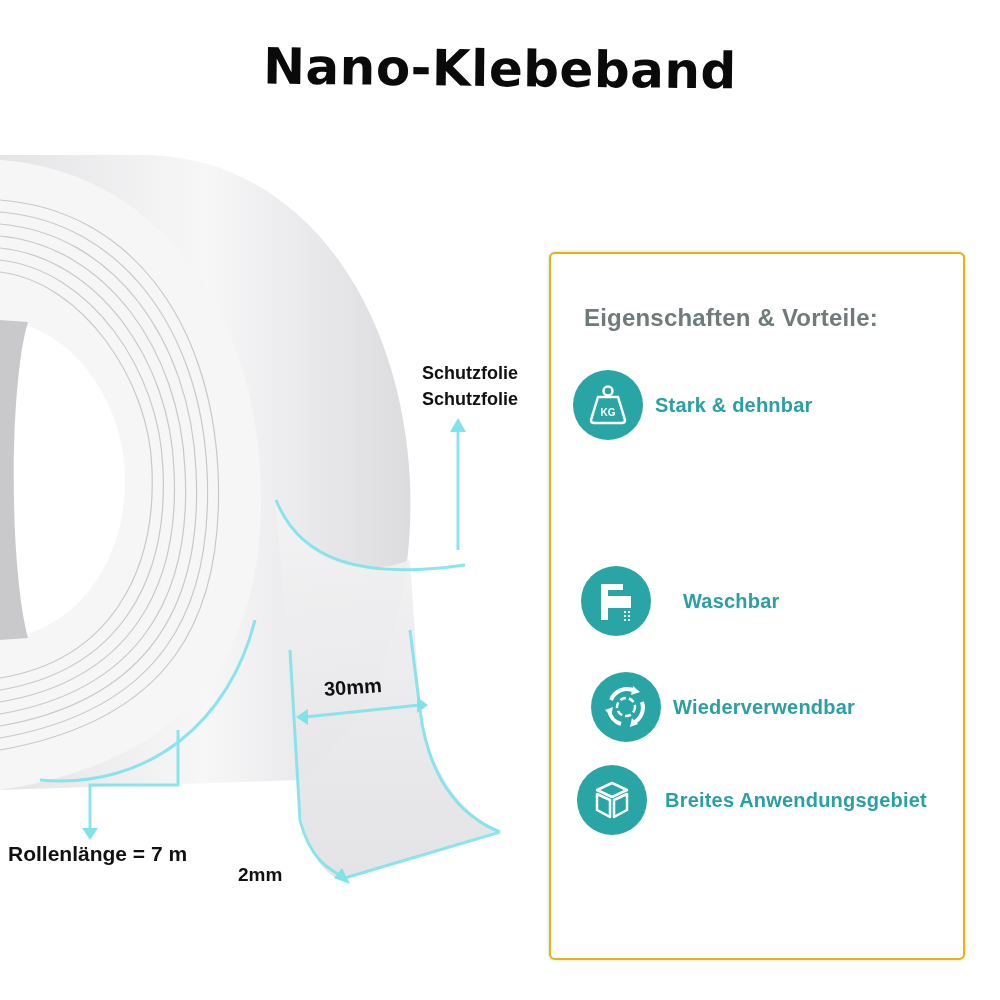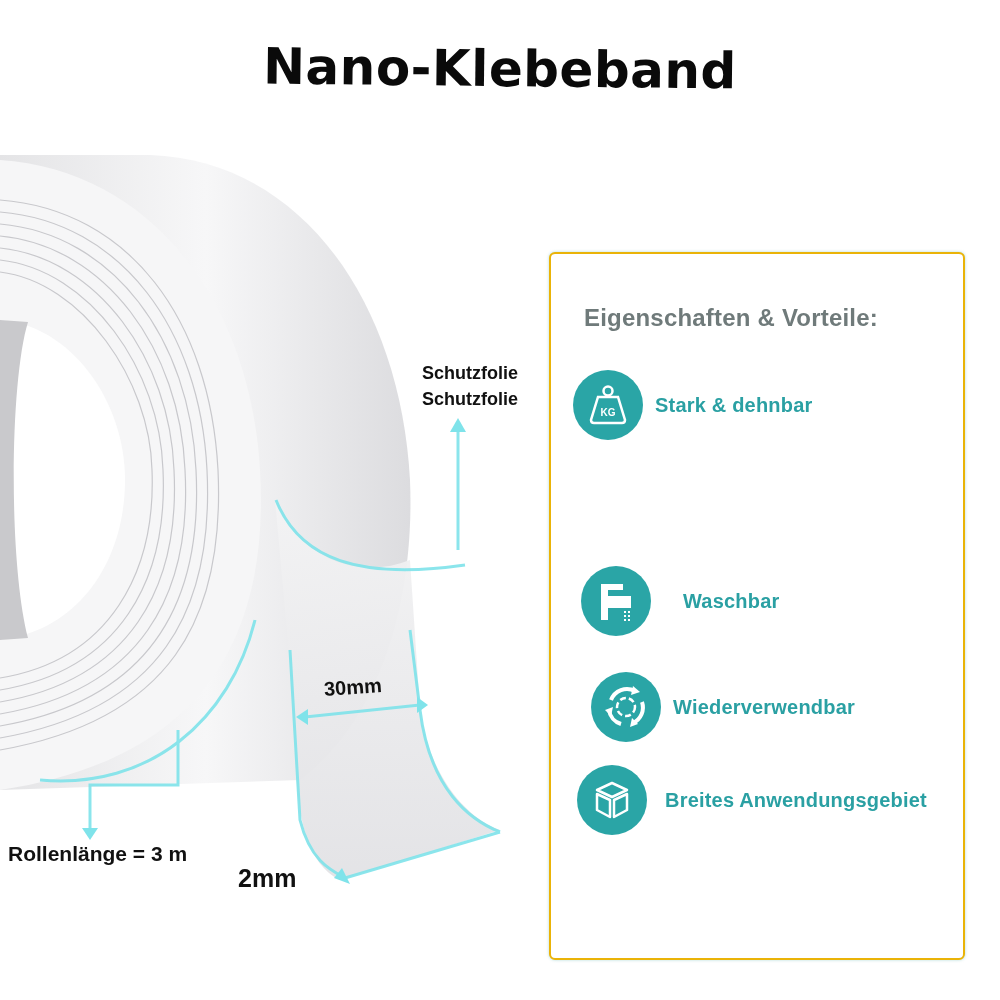--- a/index.html
+++ b/index.html
@@ -14,21 +14,21 @@
 
     .product { position: absolute; left: 0; top: 0; width: 560px; height: 1000px; }
     .product svg { position: absolute; left: 0; top: 0; }
 
     .label {
       position: absolute; font-weight: bold; color: #111; font-family: "Liberation Sans", sans-serif;
     }
     .lbl-foil { left: 396px; top: 360px; font-size: 18px; line-height: 26px; text-align: center; width: 148px; }
     .lbl-30 { left: 324px; top: 676px; font-size: 20px; transform: rotate(-4deg); }
     .lbl-roll { left: 8px; top: 842px; font-size: 21px; }
-    .lbl-2mm { left: 238px; top: 864px; font-size: 25px; }
+    .lbl-2mm { left: 238px; top: 864px; font-size: 19px; }
 
     .panel {
       position: absolute; left: 549px; top: 252px; width: 416px; height: 708px;
       border: 2px solid #eab308; border-radius: 6px; background: #fff;
       box-shadow: 0 0 3px rgba(95,181,180,0.5);
     }
     .panel-title {
       position: absolute; left: 33px; top: 50px; font-size: 24px; font-weight: bold;
       color: #6f7a7a; font-family: "Liberation Sans", sans-serif; letter-spacing: 0.2px;
     }
@@ -97,21 +97,21 @@
       <polygon points="417,697 417,713 428,705"></polygon>
       <polygon points="342,868 350,884 334,878"></polygon>
     </g>
   </svg>
 
   <div class="label lbl-foil">
     <div>Schutzfolie</div>
     <div>Schutzfolie</div>
   </div>
   <div class="label lbl-30">30mm</div>
-  <div class="label lbl-roll">Rollenlänge = 3 m</div>
+  <div class="label lbl-roll">Rollenlänge = 7 m</div>
   <div class="label lbl-2mm">2mm</div>
 </div>
 
 <div class="panel">
   <div class="panel-title">Eigenschaften &amp; Vorteile:</div>
 
   <div class="feature" style="top:116px;">
     <div class="icon-circle">
       <svg width="46" height="46" viewBox="0 0 46 46">
         <circle cx="23" cy="9" r="4.5" fill="none" stroke="#fff" stroke-width="2.5"></circle>

